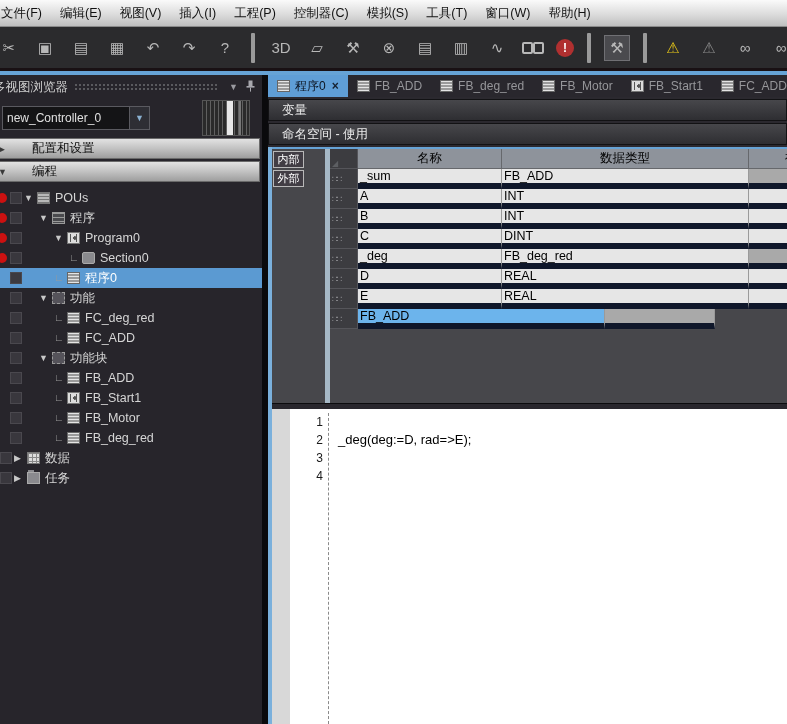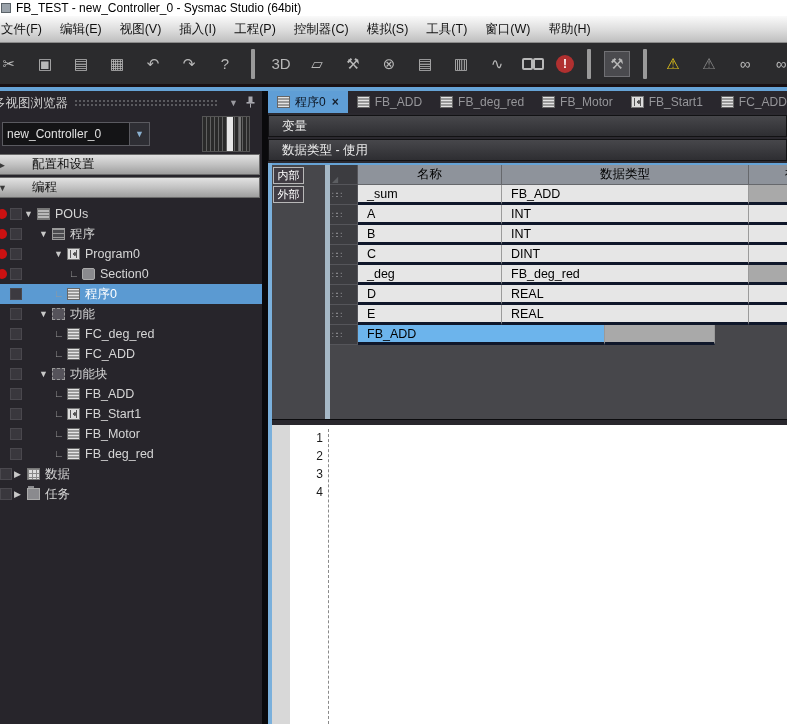--- a/index.html
+++ b/index.html
@@ -85,21 +85,21 @@
 
   
   .table-region{height:256px;display:flex;background:#47474b;border-top:2px solid #66a3d6;flex:0 0 auto;overflow:hidden;}
   .side-col{width:53px;flex:0 0 auto;padding-top:1px;border-radius:11px;}
   .side-tab{width:31px;height:17px;margin:1px 1px 2px 1px;background:#413d44;border:1px solid #b8b8b8;color:#fff;font-size:11px;display:flex;align-items:center;justify-content:center;}
   .scroll-strip{width:5px;background:#a6b8c6;flex:0 0 auto;}
   .vtable{flex:1;overflow:hidden;}
   .v-hrow{display:flex;height:20px;background:#8e939b;color:#000;font-size:12.5px;}
   .v-hcell{border-right:1px solid #66686c;border-bottom:1px solid #66686c;display:flex;align-items:center;justify-content:center;overflow:hidden;}
   .v-row{display:flex;height:20px;font-size:12.5px;color:#000;}
-  .v-cell{background:#e6e6e6;border-right:1px solid #9a9a9a;border-bottom:3px solid #0f172a;display:flex;align-items:center;padding-left:9px;overflow:hidden;white-space:nowrap;}
+  .v-cell{background:#e6e6e6;border-right:1px solid #9a9a9a;border-bottom:6px solid #0f172a;display:flex;align-items:center;padding-left:2px;overflow:hidden;white-space:nowrap;}
   .c-handle{width:28px;flex:0 0 auto;background:#3c3c40;color:#8a8a8e;font-size:9px;justify-content:flex-start;padding-left:2px;letter-spacing:-1px;border-right:1px solid #55555a;border-bottom:1px solid #55555a;}
   .c-name{width:144px;flex:0 0 auto;}
   .c-type{width:247px;flex:0 0 auto;}
   .c-init{width:110px;flex:0 0 auto;}
   .v-cell.gray{background:#a9a9a9;}
   .v-cell.selblue{background:#6cb4ec;}
   .h-corner{color:#5c5e62;font-size:8px;align-self:flex-end;}
 
   .h-div{height:6px;background:#29272d;flex:0 0 auto;border-top:1px solid #0c0c0e;}
 
@@ -110,24 +110,20 @@
   .line-nos{width:38px;flex:0 0 auto;text-align:right;padding-right:5px;}
   .line-no{height:18px;line-height:18px;font-size:12px;color:#1a1a1a;}
   .code-lines{flex:1;border-left:1px dashed #8a8a8a;padding-left:9px;}
   .code-line{height:18px;line-height:18px;font-size:13px;color:#000;white-space:pre;}
 </style>
 </head>
 <body>
 
 <div class="app">
 
-  <div class="titlebar">
-    <span class="win-icon"></span>
-    <span class="title-text">FB_TEST - new_Controller_0 - Sysmac Studio (64bit)</span>
-  </div>
 
   <div class="menubar" id="menubar">
       <div class="menu-item">文件(F)</div>
       <div class="menu-item">编辑(E)</div>
       <div class="menu-item">视图(V)</div>
       <div class="menu-item">插入(I)</div>
       <div class="menu-item">工程(P)</div>
       <div class="menu-item">控制器(C)</div>
       <div class="menu-item">模拟(S)</div>
       <div class="menu-item">工具(T)</div>
@@ -333,21 +329,21 @@
           </div>
           <div class="tab">
             <i class="ic ic-st"></i>
             <span>FC_ADD</span>
           </div>
         </div>
       <div class="ed-bar">
         <span>变量</span>
       </div>
       <div class="ed-bar">
-        <span>数据类型 - 使用</span>
+        <span>命名空间 - 使用</span>
       </div>
       <div class="ed-content">
         <div class="table-region">
           <div class="side-col" id="sidetabs">
               <div class="side-tab">内部</div>
               <div class="side-tab">外部</div>
             </div>
           <div class="scroll-strip"></div>
           <div class="vtable">
             <div class="v-hrow">
@@ -414,20 +410,21 @@
           <div class="code-gutter"></div>
           <div class="code-main">
             <div class="line-nos" id="linenos">
                 <div class="line-no">1</div>
                 <div class="line-no">2</div>
                 <div class="line-no">3</div>
                 <div class="line-no">4</div>
               </div>
             <div class="code-lines" id="codelines">
                 <div class="code-line"></div>
+                <div class="code-line">_deg(deg:=D, rad=&gt;E);</div>
                 <div class="code-line"></div>
               </div>
           </div>
         </div>
       </div>
     </div>
   </div>
 </div>
 
 </body></html>

